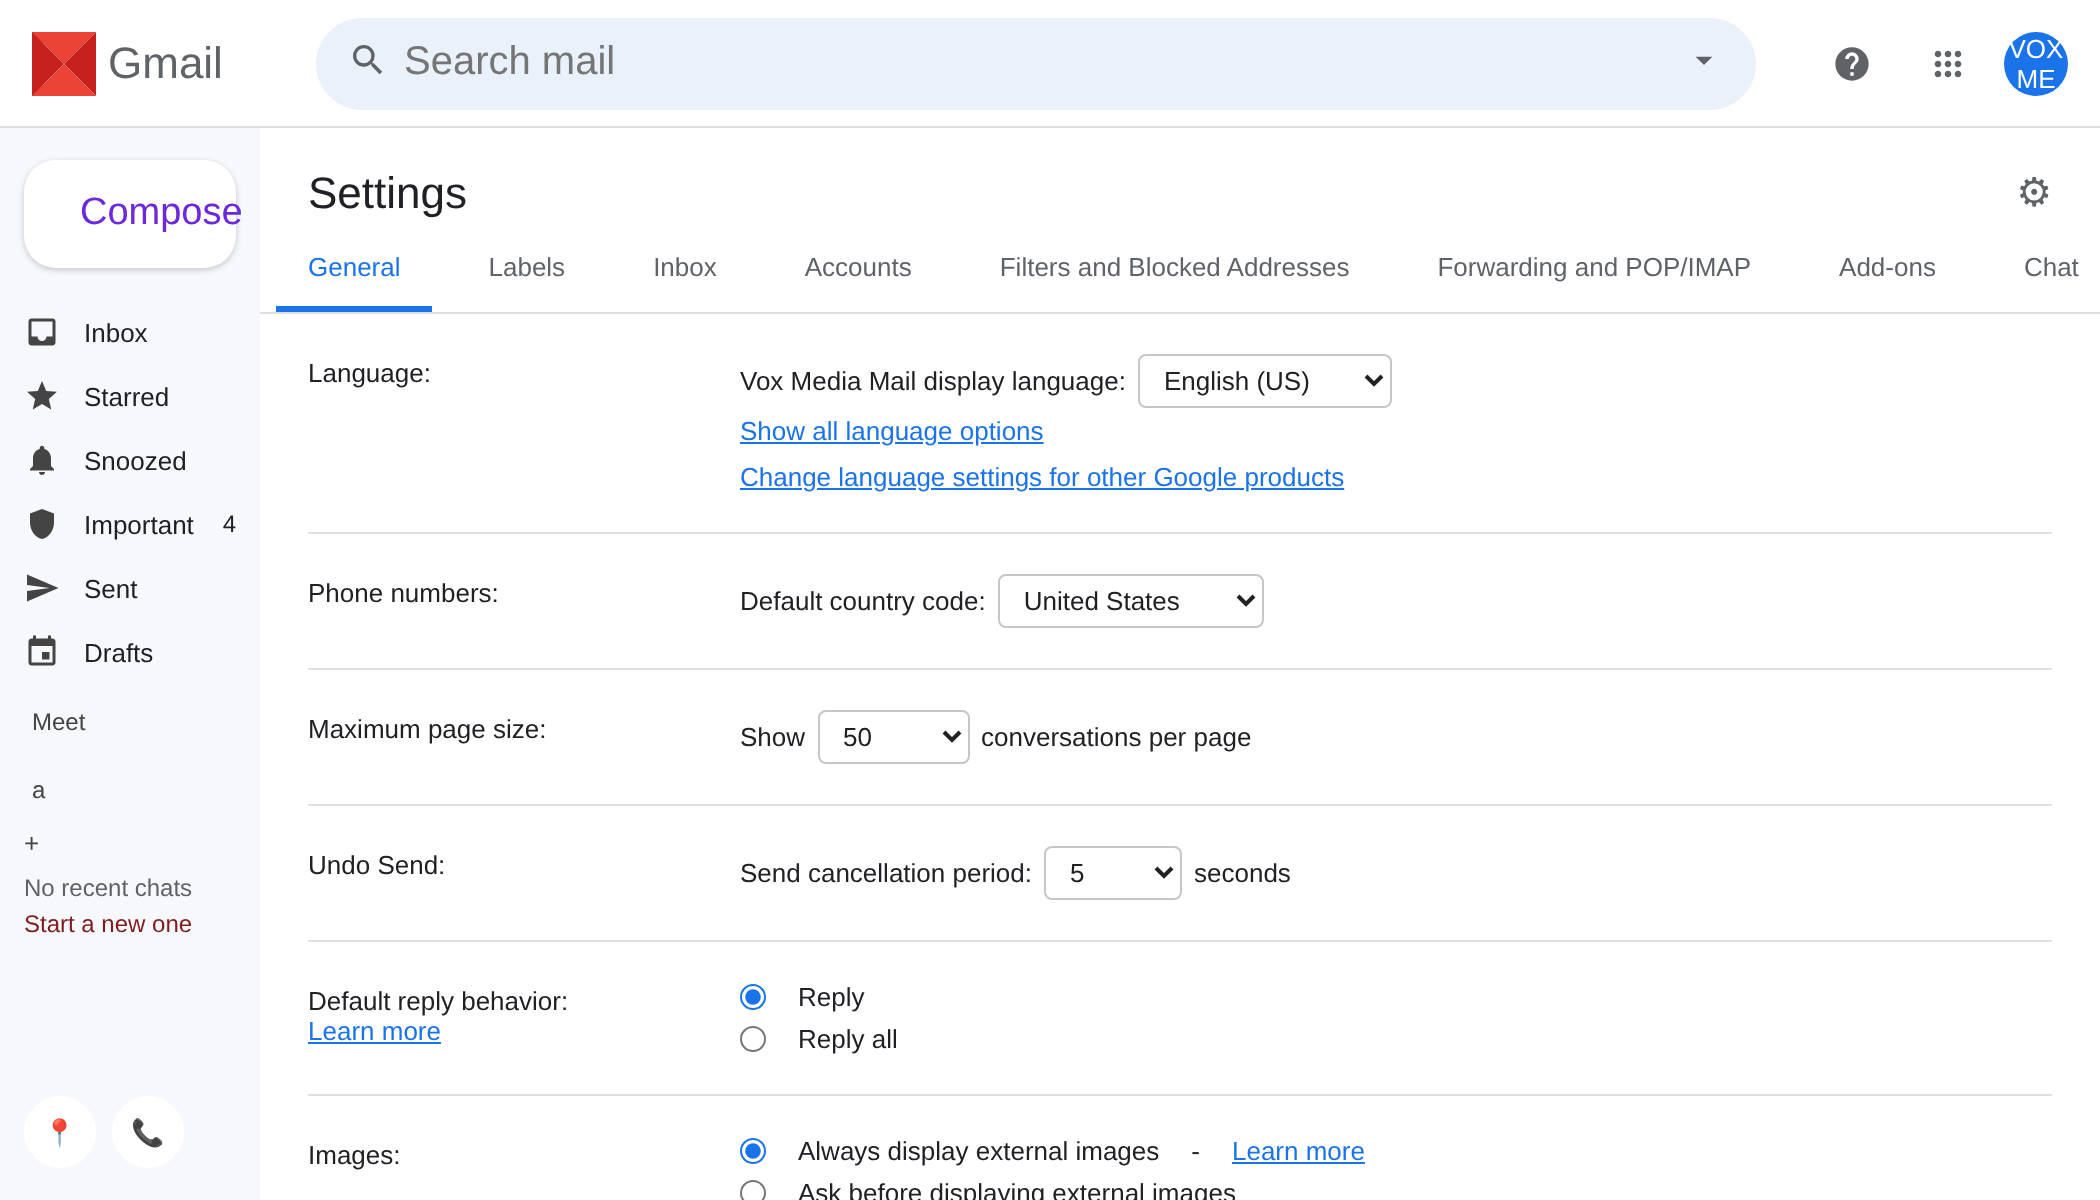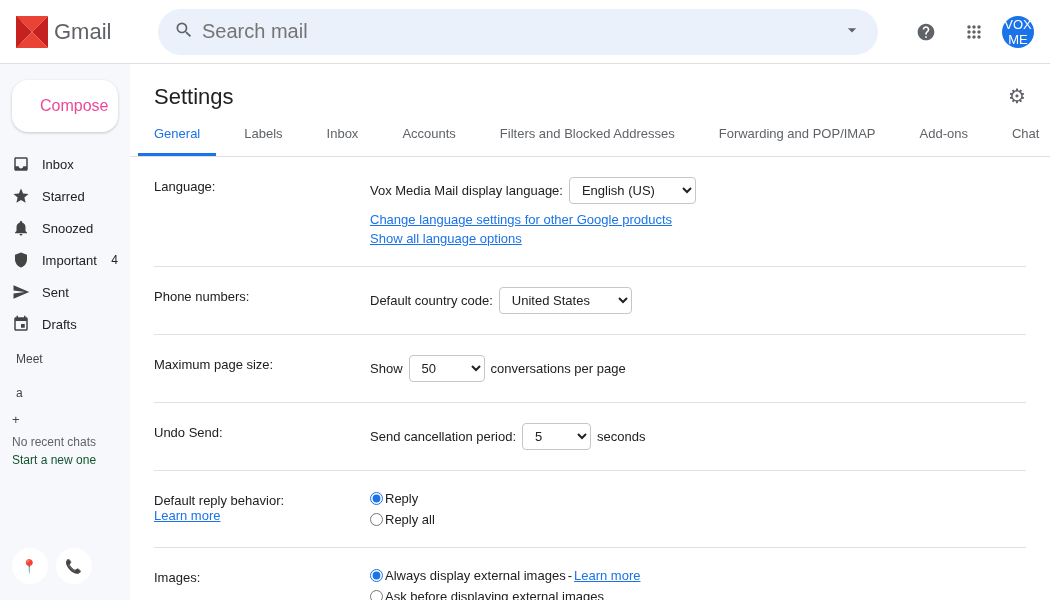--- a/index.html
+++ b/index.html
@@ -46,42 +46,42 @@
 
     
     .sidebar {
       width: 130px; background: #f6f8fc;
       padding: 8px 0; flex-shrink: 0;
       display: flex; flex-direction: column;
     }
     .compose-btn {
       margin: 8px 12px 16px; background: #fff;
       border: none; border-radius: 16px;
-      padding: 16px 20px; font-size: 16px;
+      padding: 16px 20px; font-size: 19px;
       cursor: pointer; box-shadow: 0 1px 3px rgba(0,0,0,0.2);
       display: flex; align-items: center; gap: 8px;
-      color: #ec4899; font-weight: 500;
+      color: #6d28d9; font-weight: 500;
     }
     .sidebar-item {
       display: flex; align-items: center; gap: 12px;
       padding: 4px 12px; height: 32px; cursor: pointer;
       border-radius: 0 16px 16px 0; font-size: 13px;
       color: #202124; position: relative;
     }
     .sidebar-item-label { font-size: 13px; }
     .sidebar-badge {
       position: absolute; right: 12px;
       font-size: 12px; color: #202124; font-weight: 500;
     }
     .sidebar-section { padding: 8px 16px; font-size: 12px; color: #444; font-weight: 500; margin-top: 4px; }
     .sidebar-add { display: flex; align-items: center; gap: 8px; padding: 4px 12px; cursor: pointer; color: #444; font-size: 13px; }
     .sidebar-footer { margin-top: auto; padding: 8px 12px; display: flex; gap: 8px; }
     .sidebar-footer-btn { width: 36px; height: 36px; border-radius: 50%; background: #fff; border: none; cursor: pointer; display: flex; align-items: center; justify-content: center; color: #5f6368; }
     .no-recent { font-size: 12px; color: #5f6368; padding: 4px 12px; }
-    .start-new-link { font-size: 12px; color: #14532d; padding: 0 12px; cursor: pointer; }
+    .start-new-link { font-size: 12px; color: #7f1d1d; padding: 0 12px; cursor: pointer; }
 
     
     .content-area { flex: 1; background: #fff; overflow-y: auto; }
 
     
     .settings-header {
       display: flex; justify-content: space-between;
       padding: 20px 24px 0;
     }
     .settings-title { font-size: 22px; font-weight: 400; color: #202124; }
@@ -115,21 +115,21 @@
     }
     .row-content { flex: 1; font-size: 13px; }
     .row-content select {
       font-size: 13px; padding: 4px 24px 4px 8px;
       border: 1px solid #c6c6c6; border-radius: 4px;
       background: #fff; cursor: pointer; color: #202124;
       appearance: auto;
     }
     .link { color: #1a73e8; cursor: pointer; font-size: 13px; }
     .radio-group { display: flex; flex-direction: column; gap: 6px; }
-    .radio-item { display: flex; align-items: center; gap: 2px; font-size: 13px; cursor: pointer; }
+    .radio-item { display: flex; align-items: center; gap: 16px; font-size: 13px; cursor: pointer; }
     .radio-item input[type="radio"] { accent-color: #1a73e8; }
     .row-content-inline { display: flex; align-items: center; gap: 6px; flex-wrap: wrap; }
   </style>
 </head>
 <body>
 
 <div class="topbar">
   <div class="gmail-logo">
     <svg class="gmail-logo-icon" viewBox="0 0 48 48" xmlns="http://www.w3.org/2000/svg">
       <rect x="0" y="0" width="8" height="48" fill="#EA4335"></rect>
@@ -257,25 +257,25 @@
 
       <div class="settings-row">
         <div class="row-label">Language:</div>
         <div class="row-content">
           <div class="row-content-inline">
             <span>Vox Media Mail display language:</span>
             <select>
               <option>English (US)</option>
             </select>
           </div>
+          <div style="margin-top:4px;">
+            <a class="link" href="#">Show all language options</a>
+          </div>
           <div style="margin-top:8px;">
             <a class="link" href="#">Change language settings for other Google products</a>
-          </div>
-          <div style="margin-top:4px;">
-            <a class="link" href="#">Show all language options</a>
           </div>
         </div>
       </div>
 
       <div class="settings-row">
         <div class="row-label">Phone numbers:</div>
         <div class="row-content row-content-inline">
           <span>Default country code:</span>
           <select>
             <option>United States</option>

